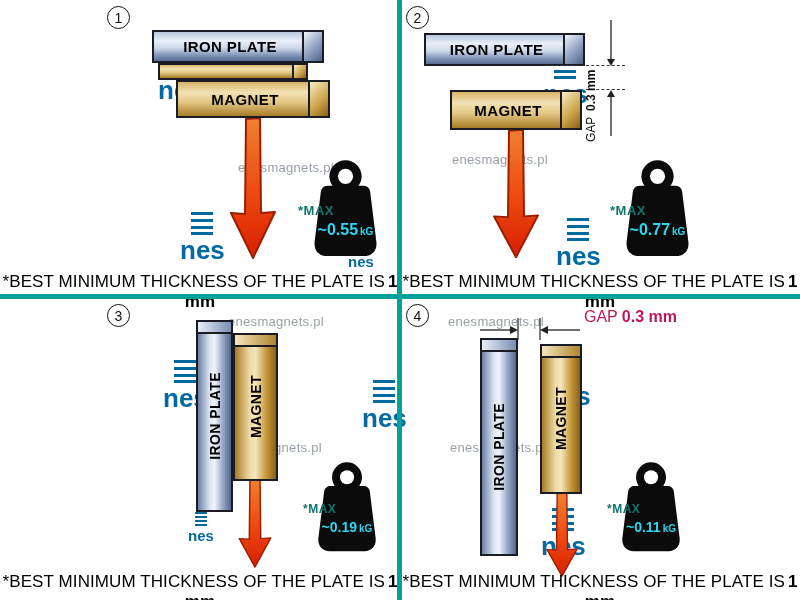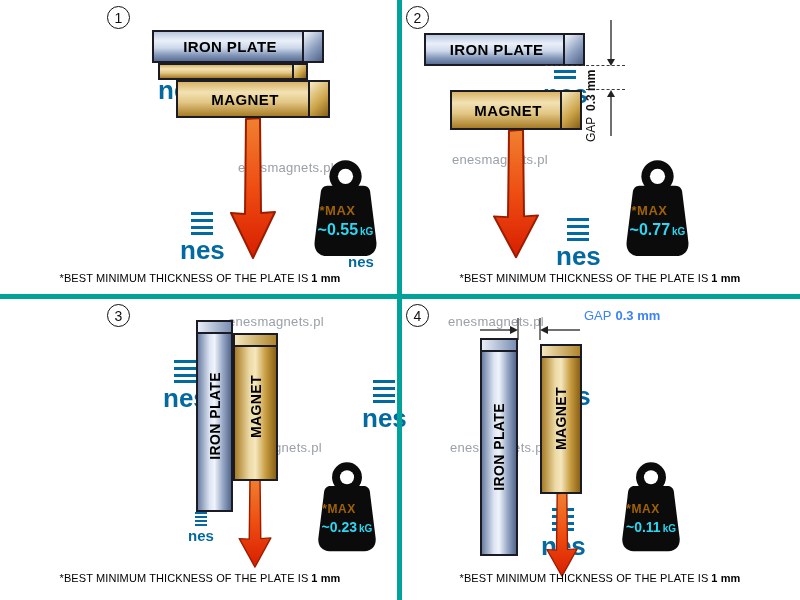--- a/index.html
+++ b/index.html
@@ -29,38 +29,38 @@
   .cap { position:absolute; right:0; top:0; bottom:0; width:20px; border-left:2px solid #1b1b26; }
   .cap.iron-cap   { background:linear-gradient(135deg,#f2f6fc 0%,#8ea0c0 55%,#4f6388 100%); }
   .cap.magnet-cap { background:linear-gradient(135deg,#f7ecc6 0%,#cfa84e 55%,#8a6115 100%); }
   .cap-top { position:absolute; left:0; right:0; top:0; height:12px; border-bottom:2px solid #1b1b26; }
   .cap-top.iron-cap   { background:linear-gradient(to right,#e8eef8,#7b8fb2); }
   .cap-top.magnet-cap { background:linear-gradient(to right,#f5e7bd,#b0852c); }
 
   .arrow { position:absolute; z-index:2; }
   .weight { position:absolute; z-index:4; }
   .weight svg { width:100%; height:100%; display:block; }
-  .w-max { position:absolute; left:0; right:16px; top:43%; text-align:center;
-    color:#a16207; font-weight:bold; font-size:13px; letter-spacing:.5px; }
+  .w-max { position:absolute; left:0; right:16px; top:43%; 
+    color:#0f766e; font-weight:bold; font-size:13px; letter-spacing:.5px; }
   .w-val { position:absolute; left:0; right:0; top:60%; text-align:center;
     color:#2bd7f2; font-weight:bold; font-size:16px; white-space:nowrap; }
   .w-unit { font-size:10px; margin-left:2px; }
   .weight.sm .w-max { font-size:12px; }
   .weight.sm .w-val { font-size:14px; }
 
-  .footer { position:absolute; text-align:center; font-size:11px; color:#000;
+  .footer { position:absolute; text-align:center; font-size:17px; color:#000;
     letter-spacing:.1px; z-index:4; }
   .footer b { margin-left:3px; }
 
   .extline { position:absolute; height:0; border-top:1.3px dashed #3a3a3a; z-index:3; }
   .dim { position:absolute; z-index:3; }
   .gap-text-v { position:absolute; writing-mode:vertical-rl; transform:rotate(180deg);
     font-size:12px; color:#111; z-index:4; white-space:nowrap; }
   .gap-text-v b { margin-top:6px; }
-  .gap-text-h { position:absolute; font-size:13px; color:#3b82f6; z-index:4; white-space:nowrap; }
+  .gap-text-h { position:absolute; font-size:16px; color:#be185d; z-index:4; white-space:nowrap; }
   .gap-text-h b { margin-left:4px; }
 
   .wm-site { position:absolute; color:#9aa0a8; font-size:13px; letter-spacing:.3px; z-index:1; }
   .enes { position:absolute; color:#0369a1; font-weight:bold; z-index:1;
     display:flex; align-items:center; gap:2px; line-height:1;flex-direction:column; }
   .enes.lg { font-size:26px; } .enes.sm { font-size:15px; }
   .enes-e { display:inline-block; width:.85em; height:.9em;
     background:repeating-linear-gradient(to bottom, currentColor 0, currentColor .12em, transparent .12em, transparent .26em); }
 </style>
 </head>
@@ -218,21 +218,21 @@
     </svg>
 
     <div class="weight sm" style="left:303px;top:460px;width:88px;height:98px">
       <svg viewBox="0 0 100 110">
         <circle cx="50" cy="19" r="17" fill="#0b0b0b"></circle>
         <circle cx="50" cy="19" r="8" fill="#ffffff"></circle>
         <path d="M31,29 L69,29 C73,29 75.5,32 76,35.5 L82.5,88 C83.5,97 78,103 70,103 L30,103 C22,103 16.5,97 17.5,88 L24,35.5 C24.5,32 27,29 31,29 Z" fill="#0b0b0b"></path>
       </svg>
       <div class="w-max">*MAX</div>
       <div class="w-val">
-        <span>~0.23</span><span class="w-unit">kG</span>
+        <span>~0.19</span><span class="w-unit">kG</span>
       </div>
     </div>
 
     <div class="footer" style="left:0;width:400px;top:572px">
       <span>*BEST MINIMUM THICKNESS OF THE PLATE IS</span><b>1 mm</b>
     </div>
   </div>
 
   <div class="panel">
     <div class="num-circle" style="left:406px;top:304px">4</div>

